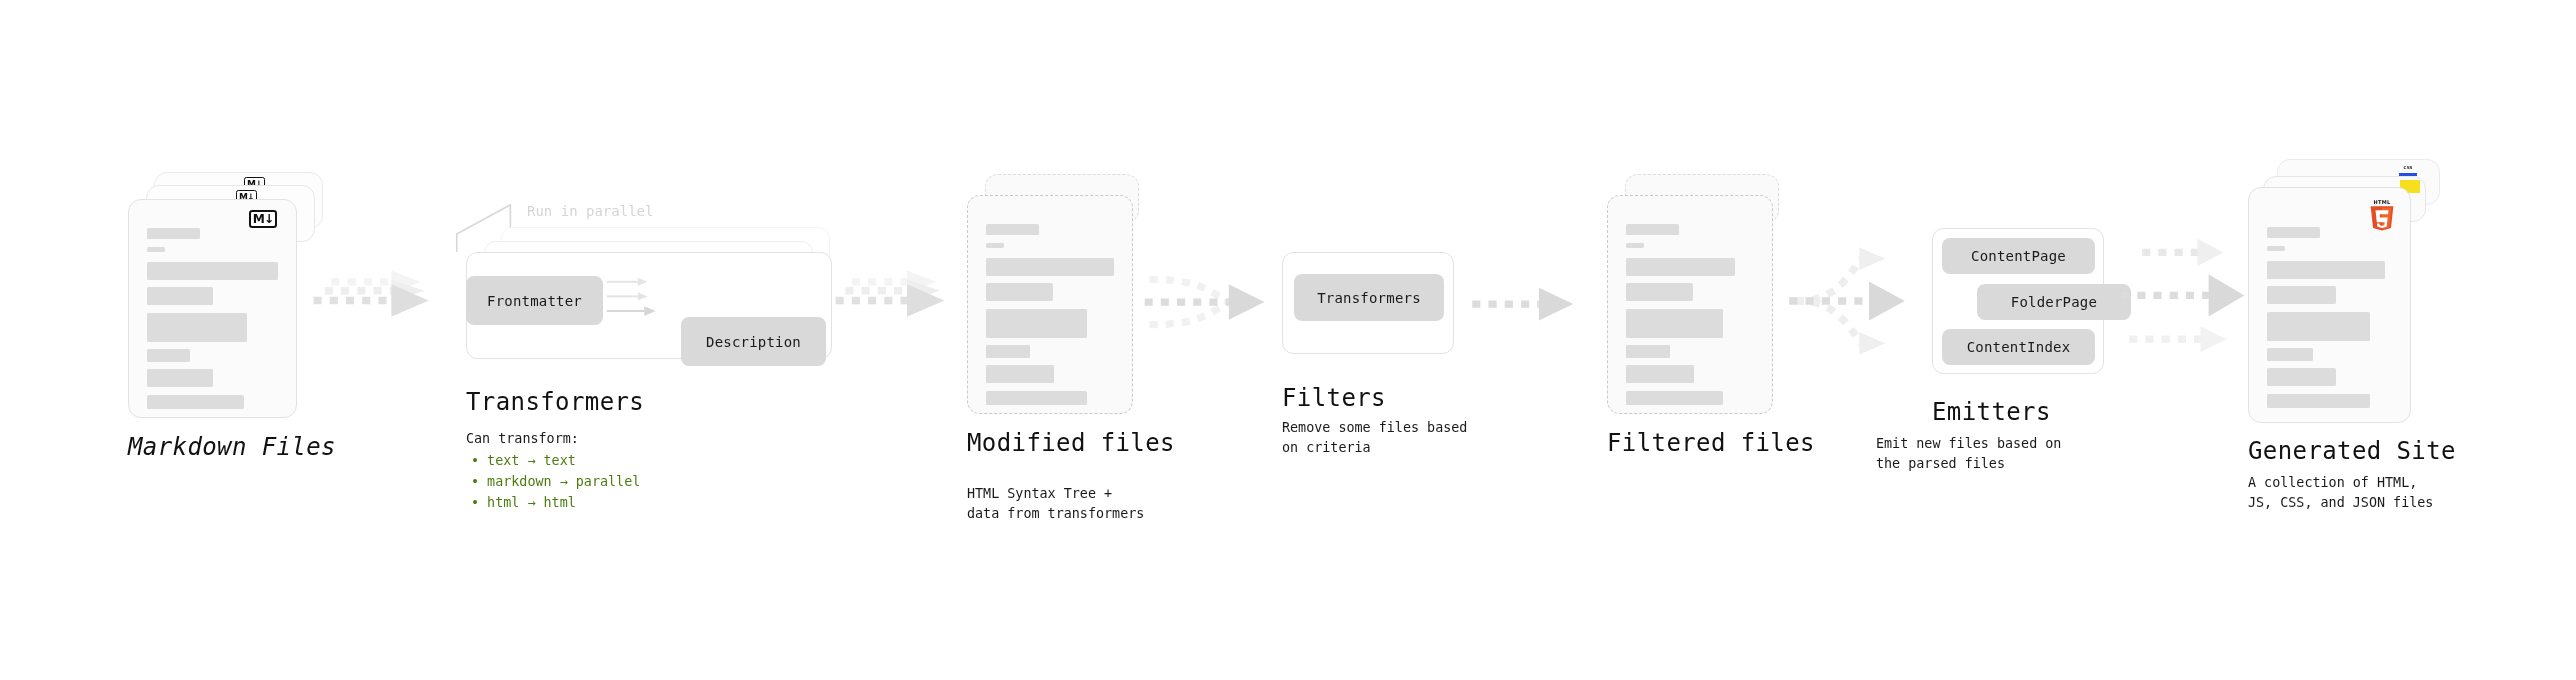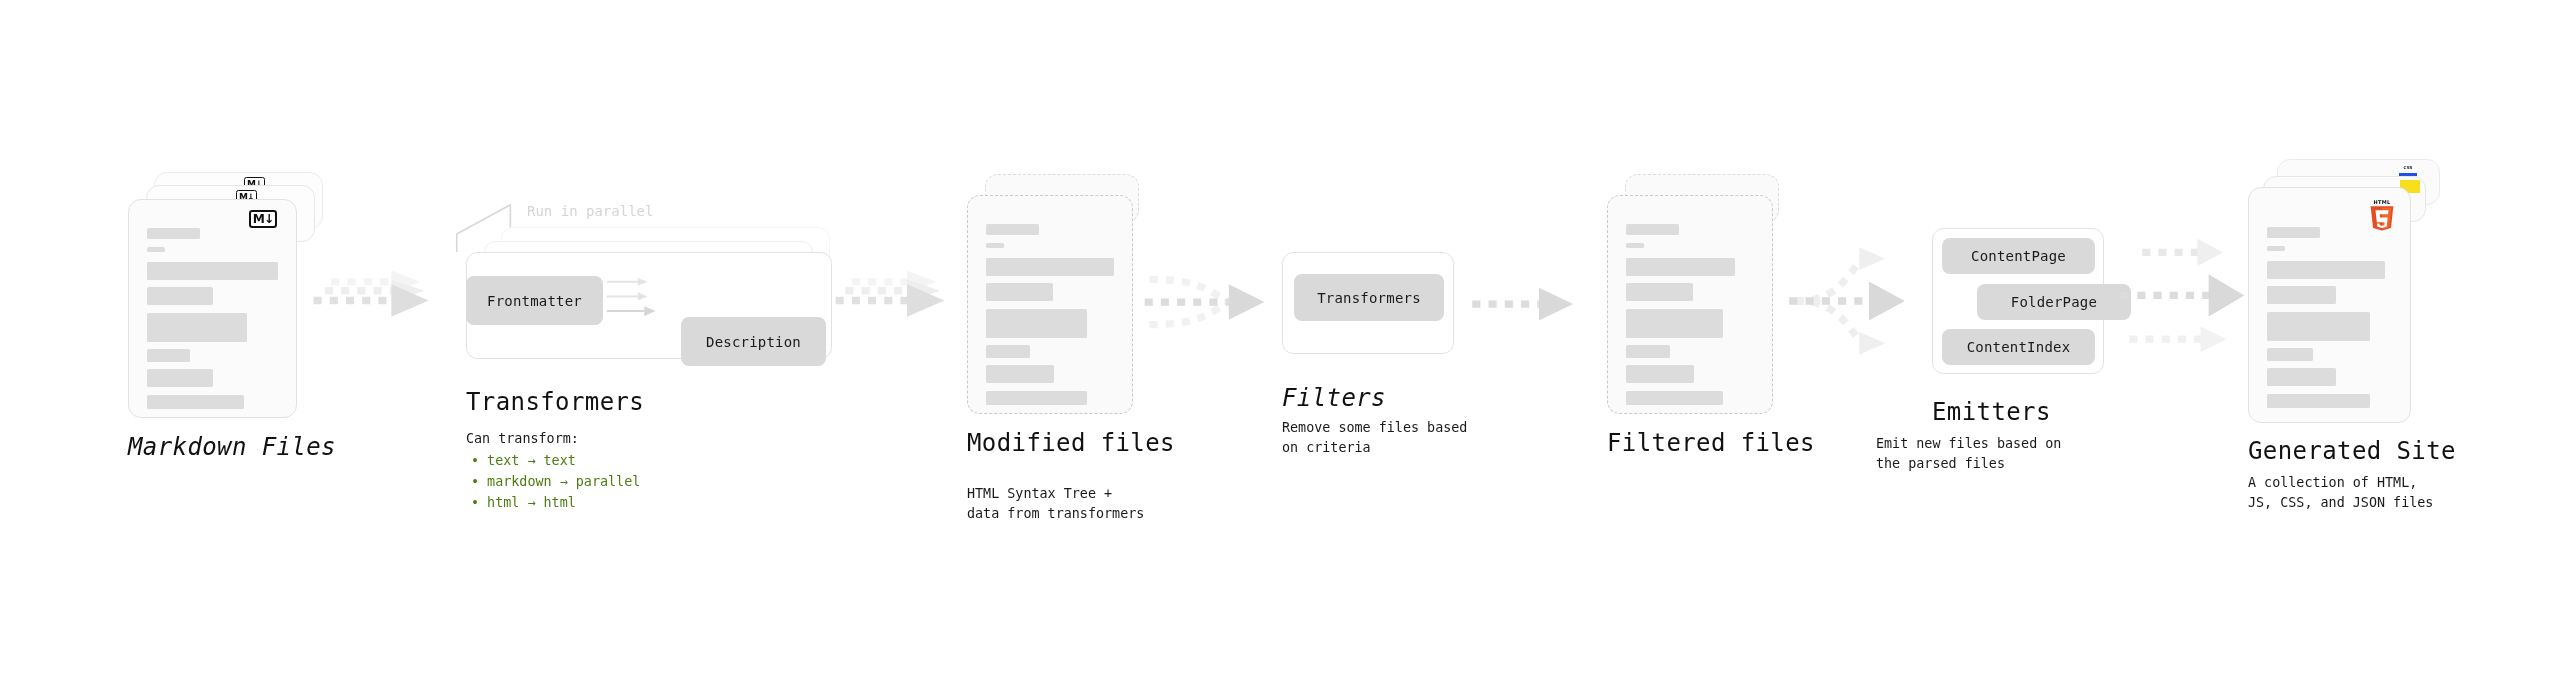--- a/index.html
+++ b/index.html
@@ -198,21 +198,21 @@
       <path d="M14 24 C 60 24, 80 30, 110 52" stroke="#f1f1f1"></path>
       <path d="M14 80 C 60 80, 80 74, 110 52" stroke="#f1f1f1"></path>
       <line x1="8" y1="52" x2="112" y2="52" stroke="#dcdcdc"></line>
     </g>
     <polygon points="112,30 156,52 112,74" fill="#d9d9d9"></polygon>
   </svg>
 
   <div class="abs">
     <div class="proc" style="left:1282px; top:252px; width:172px; height:102px;"></div>
     <div class="chip" style="left:1294px; top:274px; width:150px; height:47px;">Transformers</div>
-    <div class="title" style="left:1282px; top:384px;font-style:italic;">Filters</div>
+    <div class="title" style="left:1282px; top:384px;">Filters</div>
     <div class="sub" style="left:1282px; top:418px;">Remove some files based
 on criteria</div>
   </div>
 
   <svg class="abs" style="left:1469px; top:291px;" width="122" height="49" viewBox="0 0 150 60">
     <line x1="4" y1="16" x2="86" y2="16" stroke="#dcdcdc" stroke-width="9" stroke-dasharray="10 10"></line>
     <polygon points="86,-4 128,16 86,36" fill="#d9d9d9"></polygon>
   </svg>
 
   <div class="abs">

